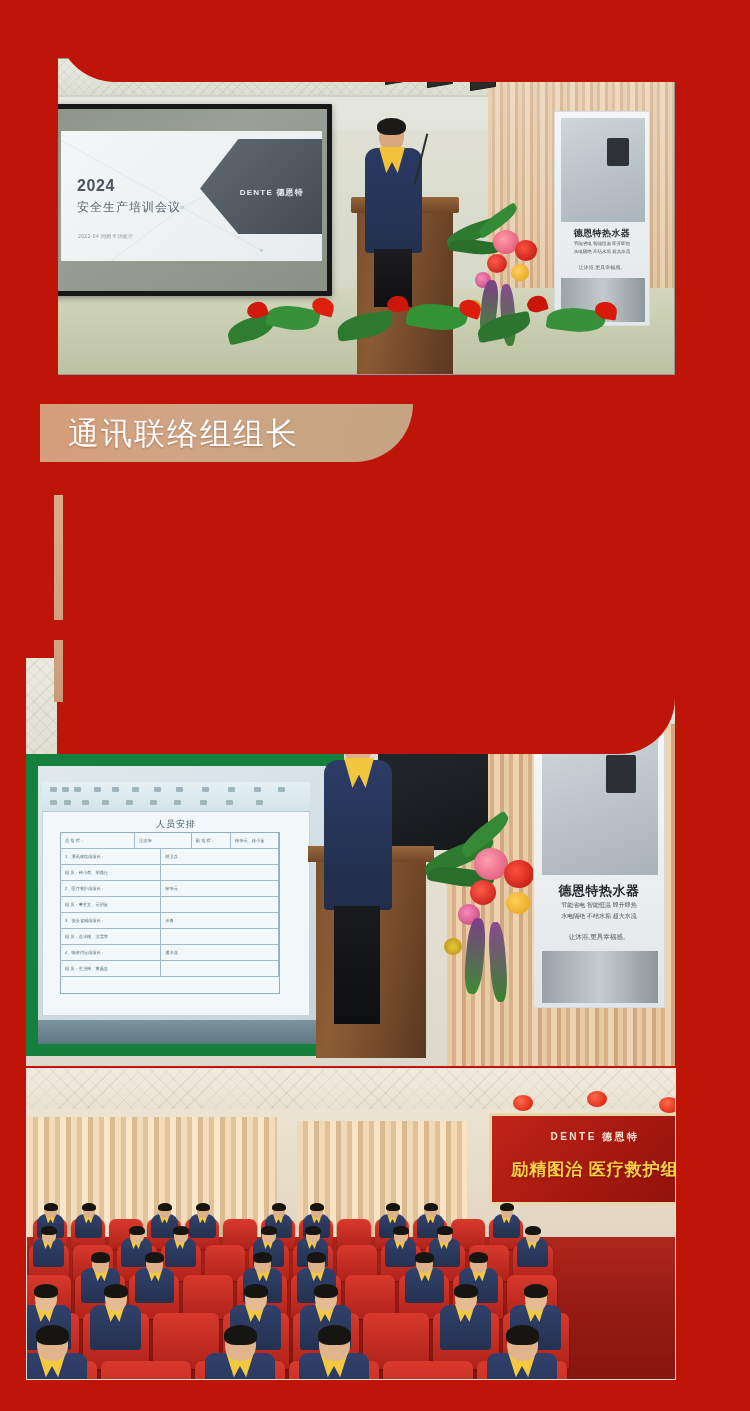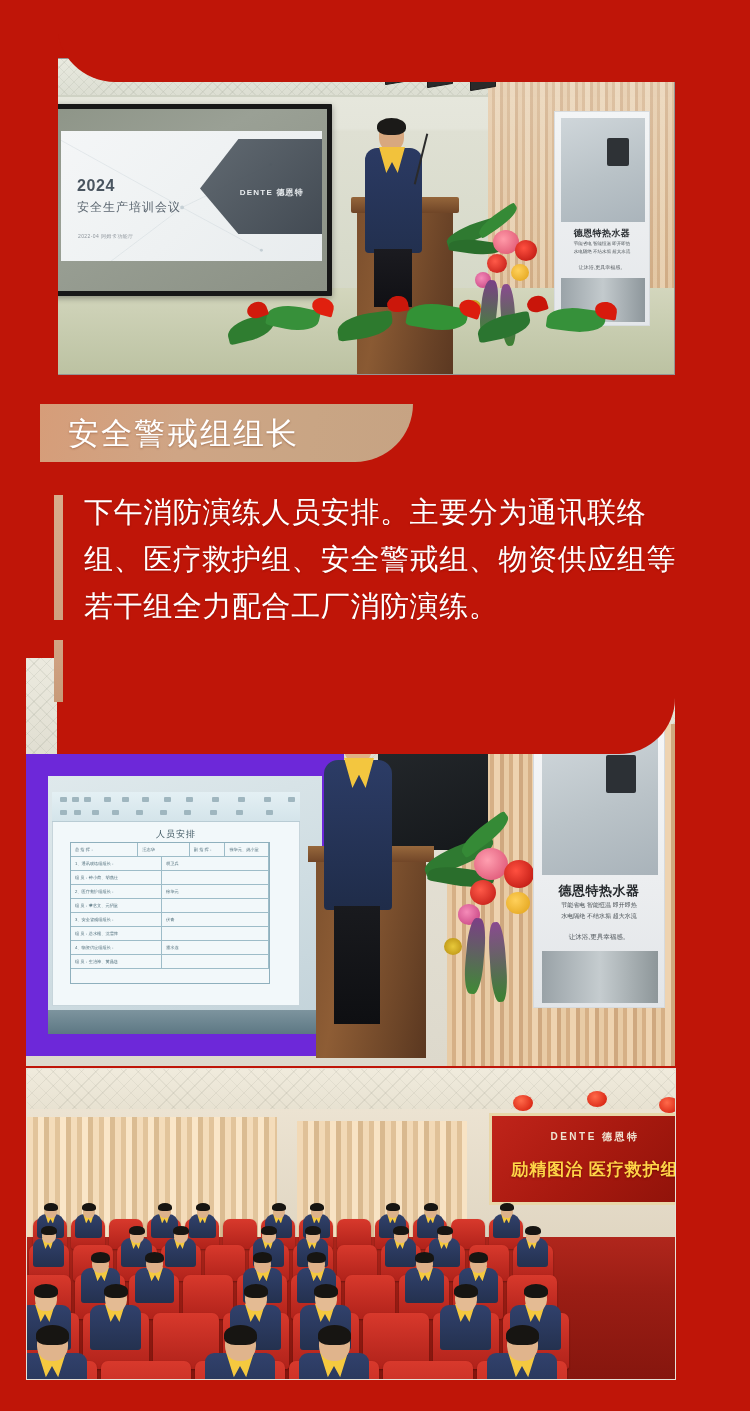--- a/index.html
+++ b/index.html
@@ -227,21 +227,21 @@
       repeating-linear-gradient(135deg, rgba(150,155,140,.18) 0 1px, transparent 1px 9px),
       repeating-linear-gradient(45deg, rgba(150,155,140,.14) 0 1px, transparent 1px 9px);
   }
   .p2-curtain {
     position:absolute; right:0; top:66px; width:228px; bottom:0;
     background:repeating-linear-gradient(90deg,
       #e8cba5 0 5px,#d6b086 5px 9px,#eed3b0 9px 15px,#cfa87f 15px 19px);
   }
   .p2-screen-frame {
     position:absolute; left:0; top:96px; width:318px; height:302px;
-    background:#6d28d9; padding:22px;
+    background:#15803d; padding:12px;
   }
   .p2-screen {
     position:relative; width:100%; height:100%;
     background:linear-gradient(160deg,#dfe9ec,#cfdde2 55%,#c2d2d9);
     overflow:hidden;
   }
   .p2-doc {
     position:absolute; left:4px; top:16px; right:22px; bottom:28px;
     background:#f2f8fa;
     box-shadow:inset 0 0 0 1px rgba(120,150,160,.35);
@@ -478,25 +478,24 @@
       <div style="position:absolute;left:380px;top:0;width:20px;height:16px;background:#c9150a;border-radius:50% 50% 10% 50%;transform:rotate(-16deg);"></div>
       <div style="position:absolute;left:448px;top:6px;width:22px;height:17px;background:#d81a0c;border-radius:50% 50% 10% 50%;transform:rotate(9deg);"></div>
     </div>
   </div>
 
   <div style="position:absolute;left:57px;top:0;width:693px;height:82px;background:#bf1508;border-radius:0 0 0 58px;"></div>
   <div style="position:absolute;left:0;top:0;width:58px;height:1411px;background:#bf1508;"></div>
   <div style="position:absolute;right:0;top:0;width:74px;height:1411px;background:#bf1508;"></div>
 
   <div class="title-banner">
-    <div class="tt">安全警戒组组长</div>
+    <div class="tt">通讯联络组组长</div>
   </div>
 
   <div class="accent-bar"></div>
-  <div class="body-text">下午消防演练人员安排。主要分为通讯联络组、医疗救护组、安全警戒组、物资供应组等若干组全力配合工厂消防演练。</div>
 
   <div class="photo2">
     <div class="p2-room"></div>
     <div class="p2-ceiling"></div>
     <div class="p2-curtain"></div>
 
     <div class="p1-speakerbox" style="left:252px;top:20px;width:40px;height:26px;"></div>
     <div class="p1-speakerbox" style="left:320px;top:24px;width:40px;height:26px;"></div>
     <div class="p1-speakerbox" style="left:392px;top:28px;width:40px;height:26px;"></div>
     <div class="p1-speakerbox" style="left:436px;top:32px;width:40px;height:26px;"></div>

